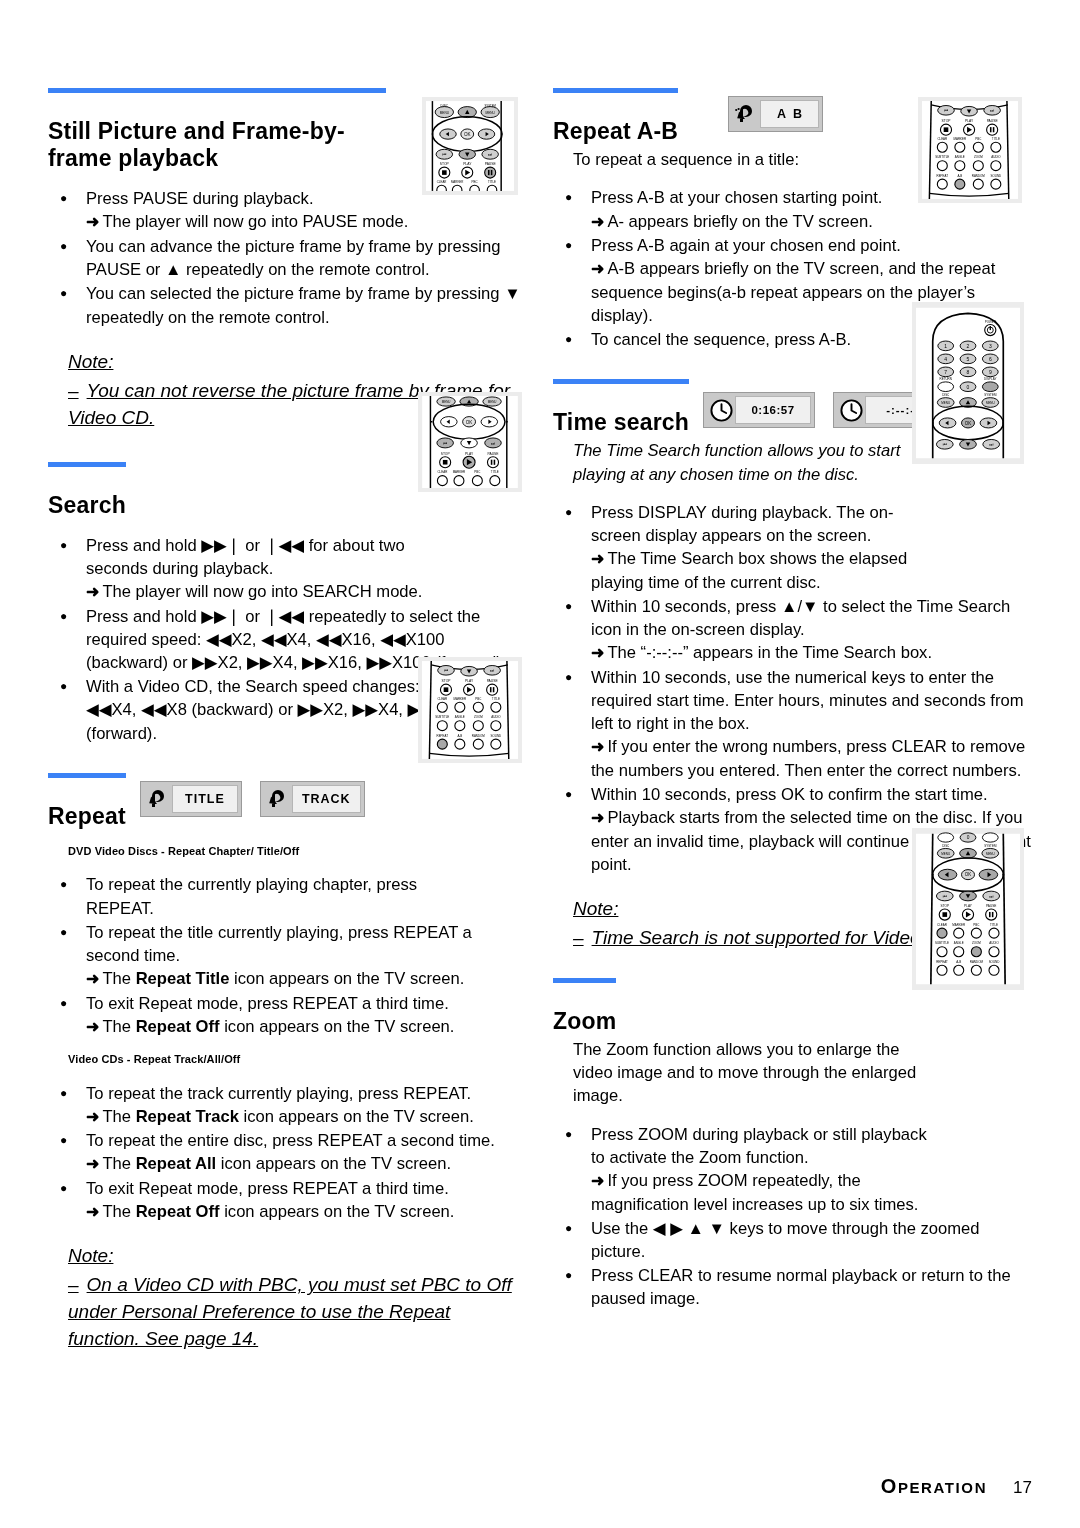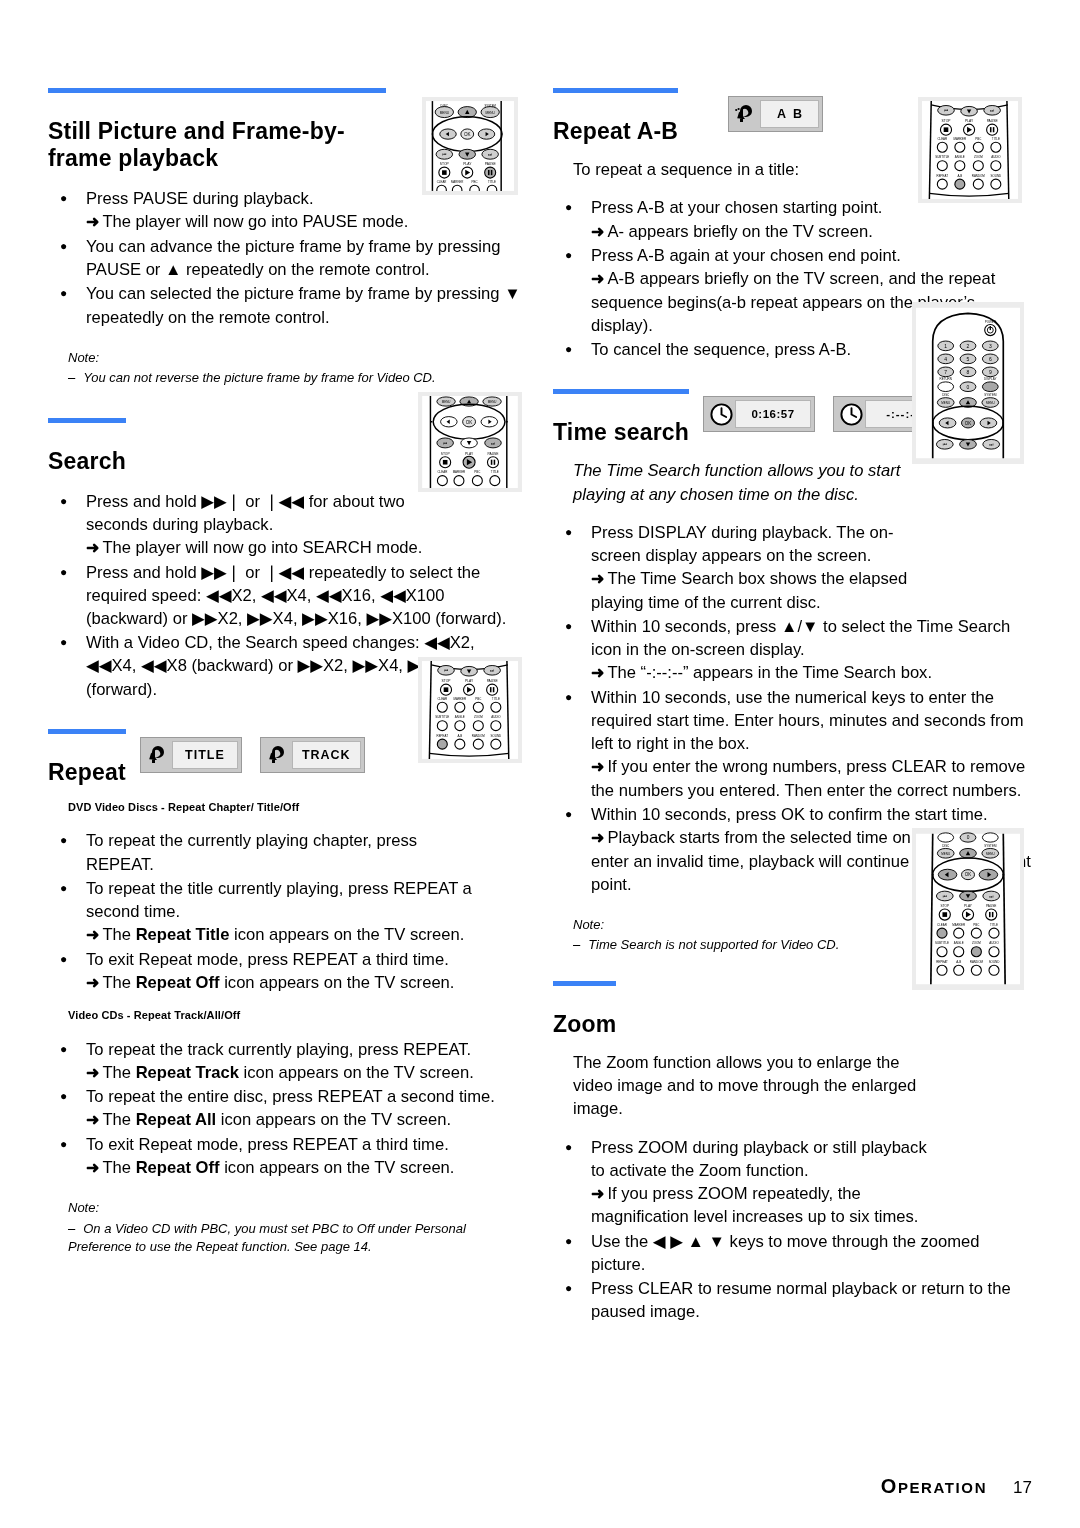--- a/index.html
+++ b/index.html
@@ -54,21 +54,21 @@
     font-weight: bold;
     line-height: 1.30;
     margin: 14px 0 2px 20px;
     letter-spacing: .1px;
   }
 
   
   .para {
     font-size: 16.6px;
     line-height: 1.40;
-    margin: 13px 0 0 20px;
+    margin: 3px 0 0 20px;
   }
   ul.list {
     list-style: none;
     margin: 15px 0 0 0;
     padding: 0;
   }
   ul.list > li {
     position: relative;
     padding-left: 38px;
     font-size: 16.6px;
@@ -88,22 +88,23 @@
     text-indent: 0;
   }
   .arrow-line .ar {
     font-weight: bold;
     font-size: 16px;
     padding-right: 3px;
   }
   .note-block {
     margin: 20px 0 0 20px;
     font-style: italic;
-    font-size: 13px;
+    font-size: 19px;
     line-height: 1.42;
+    text-decoration: underline;
   }
   .note-title { font-style: italic; }
   .note-item { margin-top: 2px; }
   .note-item .dash { padding-right: 8px; }
   b, strong { font-weight: bold; }
 
   
   .badge {
     display: inline-flex;
     align-items: stretch;
@@ -310,21 +311,21 @@
             <span>Press A-B again at your chosen end point.</span>
             <span class="arrow-line"><span class="ar">➜</span><span>A-B appears briefly on the TV screen, and the repeat sequence begins(a-b repeat appears on the player’s display).</span></span>
           </li>
           <li><span>To cancel the sequence, press A-B.</span></li>
         </ul>
       </div>
 
       <div style="margin-top:28px;">
         <div class="head-row">
           <h1 class="sec-head">Time search</h1>
-          <div class="badge-row" style="margin-top:7px;">
+          <div class="badge-row" style="margin-top:13px;">
             <div class="badge">
               <div class="sym clock-sym">
                 <svg width="25" height="25" viewBox="0 0 26 26">
                     <circle cx="13" cy="13" r="10.5" fill="#fff" stroke="#000" stroke-width="2"></circle>
                     <path d="M13 6.5 L13 13 L17.8 15.6" stroke="#000" stroke-width="2" fill="none" stroke-linecap="round"></path>
                   </svg>
               </div>
               <div class="val time">0:16:57</div>
             </div>
             <div class="badge">

